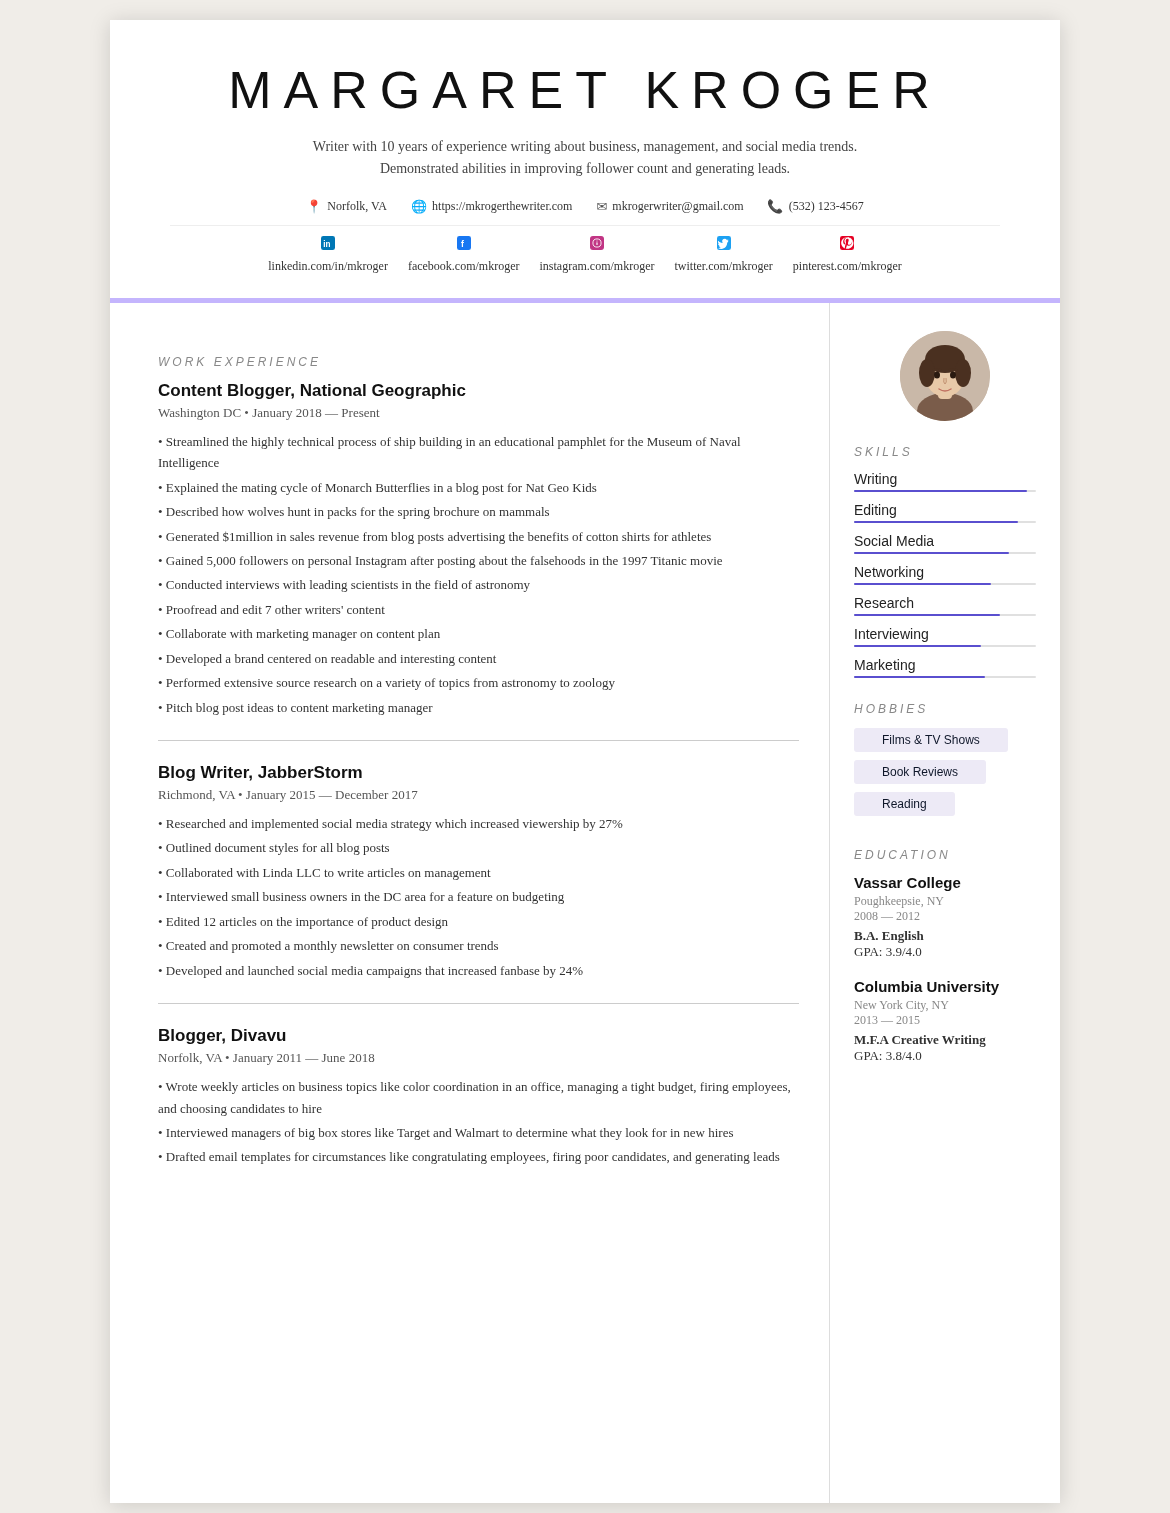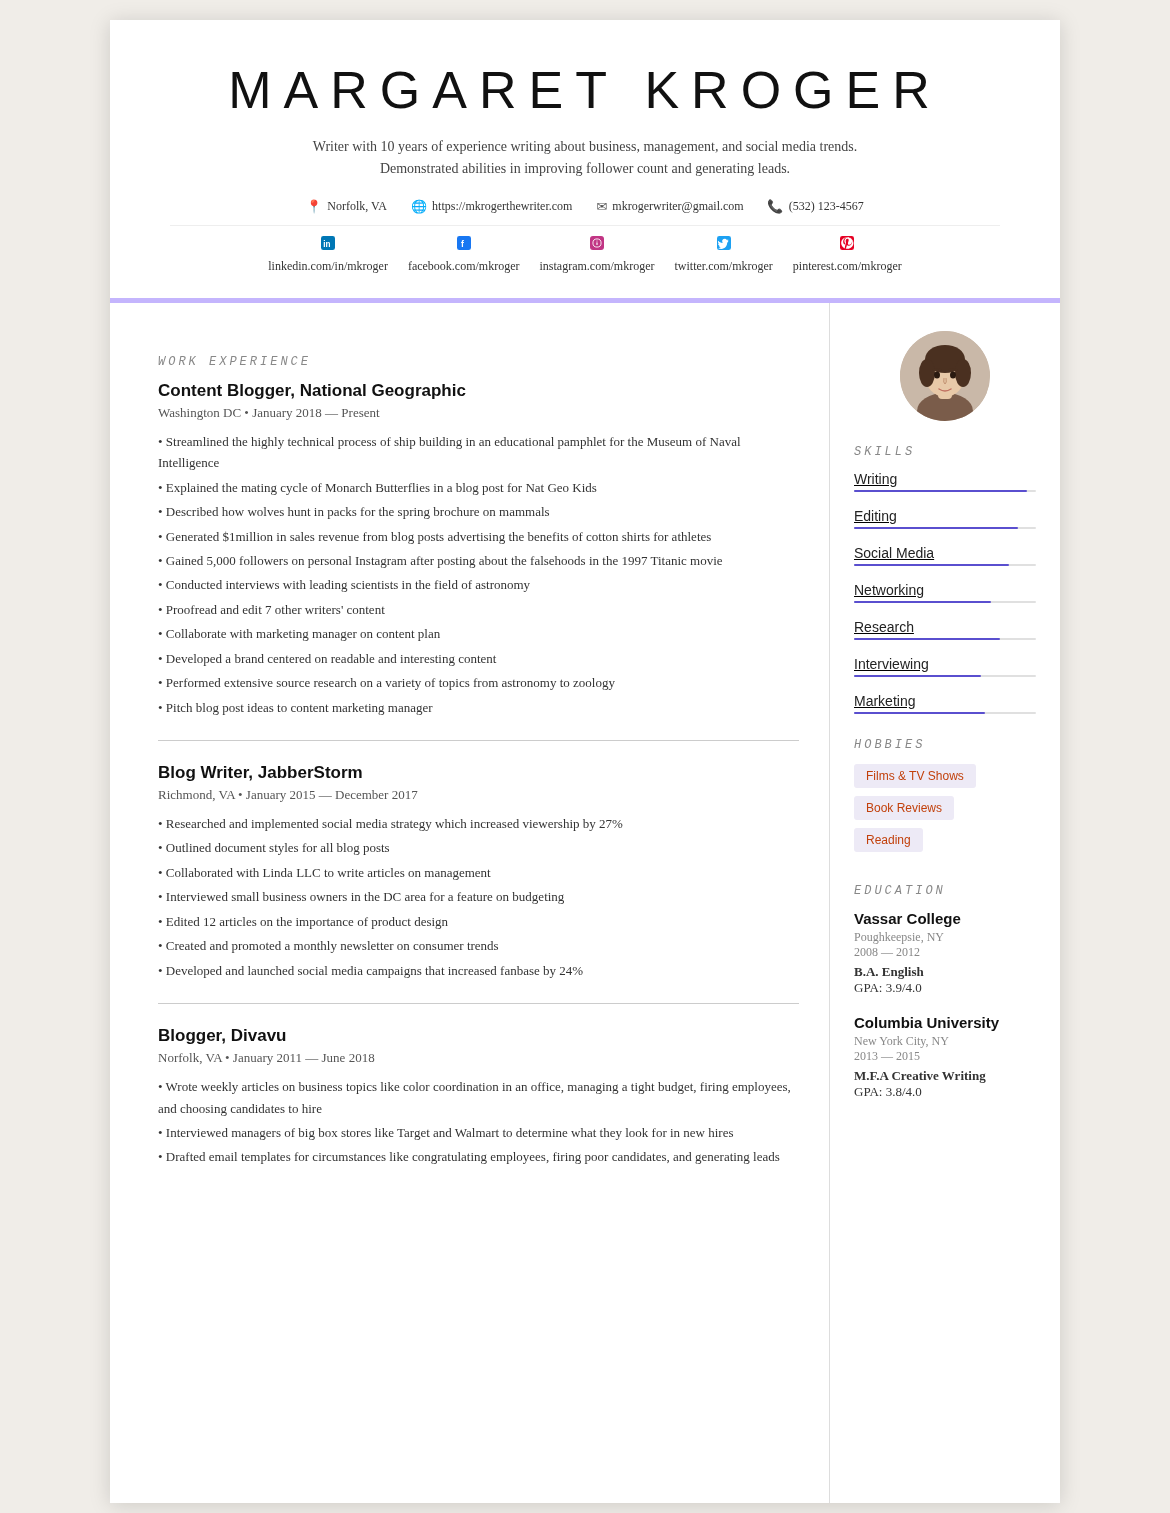--- a/index.html
+++ b/index.html
@@ -88,21 +88,21 @@
       border-right: 1px solid #ddd;
     }
     
     .sidebar {
       width: 230px;
       padding: 20px 24px 40px 24px;
       min-height: 1200px;
     }
     
     .section-title {
-      font-family: Liberation Mono, monospace;
+      font-family: Liberation Sans, sans-serif;
       font-size: 12px;
       font-weight: 400;
       letter-spacing: 3px;
       text-transform: uppercase;
       color: #888;
       font-style: italic;
       margin-bottom: 12px;
       margin-top: 24px;
     }
     
@@ -153,22 +153,21 @@
       justify-content: center;
       position: relative;
     }
     
     .avatar-circle svg {
       width: 90px;
       height: 90px;
     }
     
     .skill-item {
-      margin-bottom: 16px;
-      text-decoration: underline;
+      margin-bottom: 10px;
     }
     .skill-label {
       font-size: 14px;
       color: #222;
       margin-bottom: 3px;
       font-family: 'Arial', sans-serif;
     }
     .skill-bar-bg {
       height: 2px;
       background: #e0e0e0;
@@ -177,23 +176,23 @@
     }
     .skill-bar-fill {
       height: 2px;
       background: #5a4fcf;
       border-radius: 1px;
     }
     
     .hobby-tag {
       display: inline-block;
       background: #edeaf6;
-      color: #c2410c;
-      font-size: 12px;
-      padding: 5px 12px;
+      color: #0f172a;
+      font-size: 12px;
+      padding: 5px 28px;
       border-radius: 3px;
       margin-bottom: 8px;
       margin-right: 4px;
       font-family: 'Arial', sans-serif;
     }
     
     .edu-entry {
       margin-bottom: 18px;
     }
     .edu-school {

